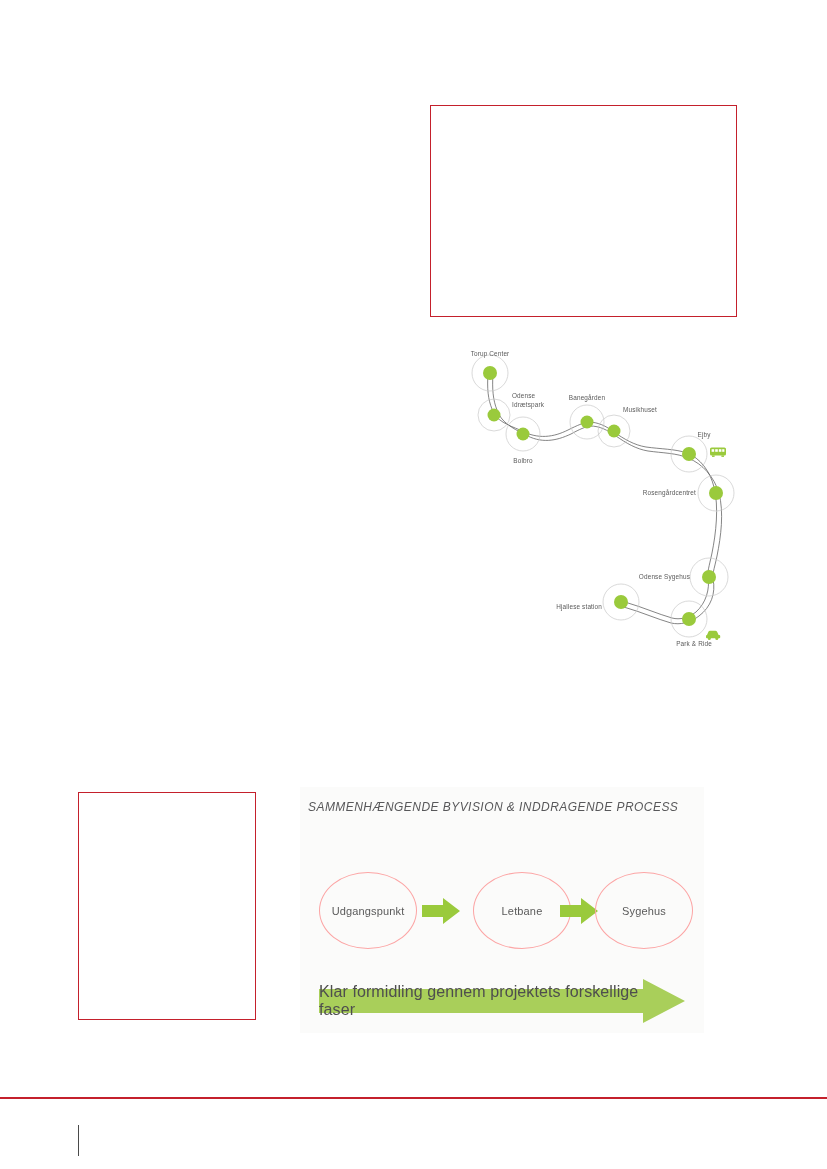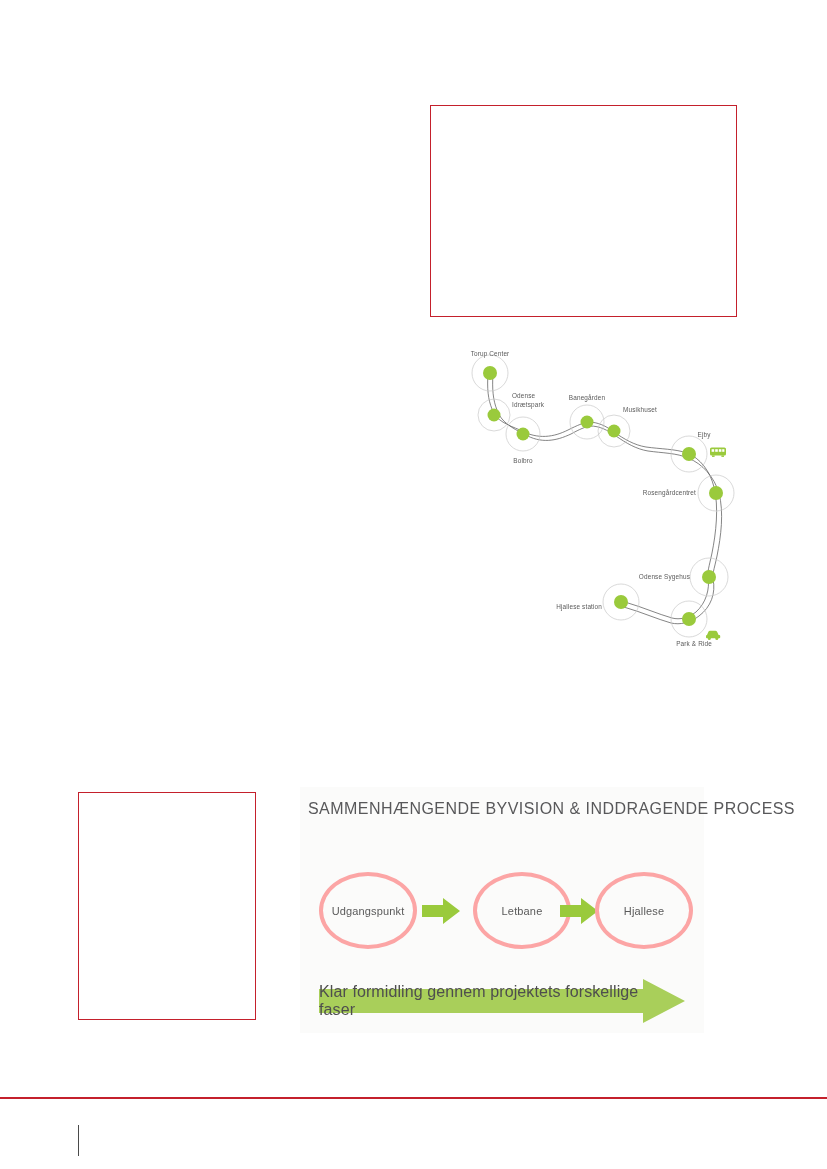--- a/index.html
+++ b/index.html
@@ -86,31 +86,32 @@
     left: 300px;
     top: 787px;
     width: 404px;
     height: 246px;
     background: #fbfbfa;
   }
   #process-title {
     position: absolute;
     left: 8px;
     top: 13px;
-    font-size: 16px;
+    font-size: 12px;
     letter-spacing: 0.45px;
     color: #58585a;
     white-space: nowrap;
+    font-style: italic;
   }
   .proc-ellipse {
     position: absolute;
     top: 85px;
     width: 98px;
     height: 77px;
-    border: 4px solid #fca5a5;
+    border: 1px solid #fca5a5;
     border-radius: 50%;
     box-sizing: border-box;
     display: flex;
     align-items: center;
     justify-content: center;
   }
   .proc-ellipse span {
     font-size: 11px;
     color: #5a5a5a;
     letter-spacing: 0.15px;
@@ -291,21 +292,21 @@
       <span>Letbane</span>
     </div>
 
     <div id="proc-arrow-1" class="proc-arrow">
       <svg viewBox="0 0 38 30" xmlns="http://www.w3.org/2000/svg">
         <path d="M 0,9 L 21,9 L 21,2 L 38,15 L 21,28 L 21,21 L 0,21 Z" fill="#9ACA3C"></path>
       </svg>
     </div>
 
     <div id="proc-node-2" class="proc-ellipse">
-      <span>Hjallese</span>
+      <span>Sygehus</span>
     </div>
 
     <div id="process-banner">
       <svg viewBox="0 0 366 44" xmlns="http://www.w3.org/2000/svg">
         <path d="M 0,10 L 324,10 L 324,0 L 366,22 L 324,44 L 324,34 L 0,34 Z" fill="#a9cf5a"></path>
       </svg>
       <div id="process-banner-text">Klar formidling gennem projektets forskellige faser</div>
     </div>
   </div>
 

